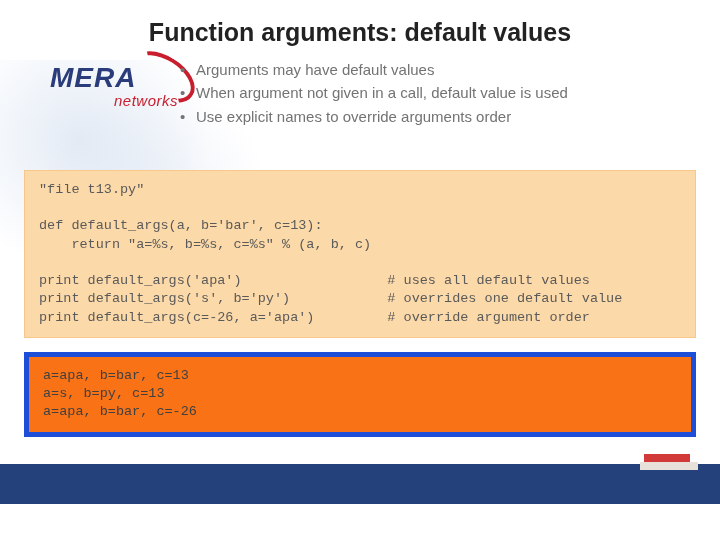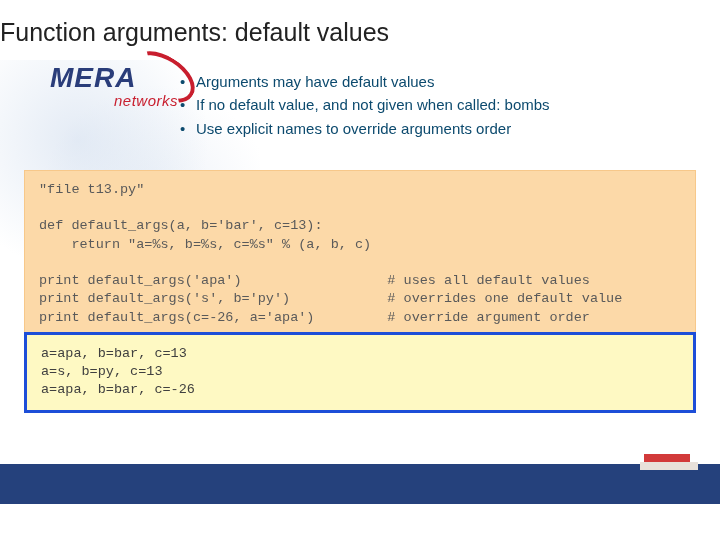--- a/index.html
+++ b/index.html
@@ -54,32 +54,33 @@
     font-style: italic;
     margin-top: -2px;
     padding-left: 64px;
     letter-spacing: 0.5px;
   }
   .title {
     position: absolute;
     top: 18px;
     left: 0;
     width: 100%;
+    text-align: center;
     font-size: 25px;
     color: #222;
     z-index: 3;
-    font-weight: normal;
+    font-weight: bold;
   }
   .bullets {
     position: absolute;
-    top: 70px;
+    top: 58px;
     left: 180px;
     z-index: 3;
     font-size: 15px;
-    color: #0c4a6e;
+    color: #737373;
     line-height: 1.55;
   }
   .bullets li { list-style: none; padding-left: 16px; position: relative; }
   .bullets li::before {
     content: "•";
     position: absolute;
     left: 0;
     top: 0;
   }
   .code-block {
@@ -93,24 +94,24 @@
     white-space: pre;
     z-index: 3;
   }
   .code1 {
     top: 170px;
     background: #fcd9a8;
     color: #5a5a5a;
     border: 1px solid #f7c88a;
   }
   .code2 {
-    top: 332px;
-    background: #fef9c3;
+    top: 352px;
+    background: #f97316;
     color: #404040;
-    border: 3px solid #1d4ed8;
+    border: 5px solid #1d4ed8;
   }
   .footer-bar {
     position: absolute;
     bottom: 36px;
     left: 0;
     width: 100%;
     height: 40px;
     background: #25417c;
     z-index: 1;
   }
@@ -143,21 +144,21 @@
     <span class="m1">MERA</span>
     <span class="swoosh"></span>
   </div>
   <div class="logo-sub">networks</div>
 </div>
 
 <h1 class="title">Function arguments: default values</h1>
 
 <ul class="bullets">
   <li>Arguments may have default values</li>
-  <li>If no default value, and not given when called: bombs</li>
+  <li>When argument not given in a call, default value is used</li>
   <li>Use explicit names to override arguments order</li>
 </ul>
 
 <div class="code-block code1">"file t13.py"
 
 def default_args(a, b='bar', c=13):
     return "a=%s, b=%s, c=%s" % (a, b, c)
 
 print default_args('apa')                  # uses all default values
 print default_args('s', b='py')            # overrides one default value

